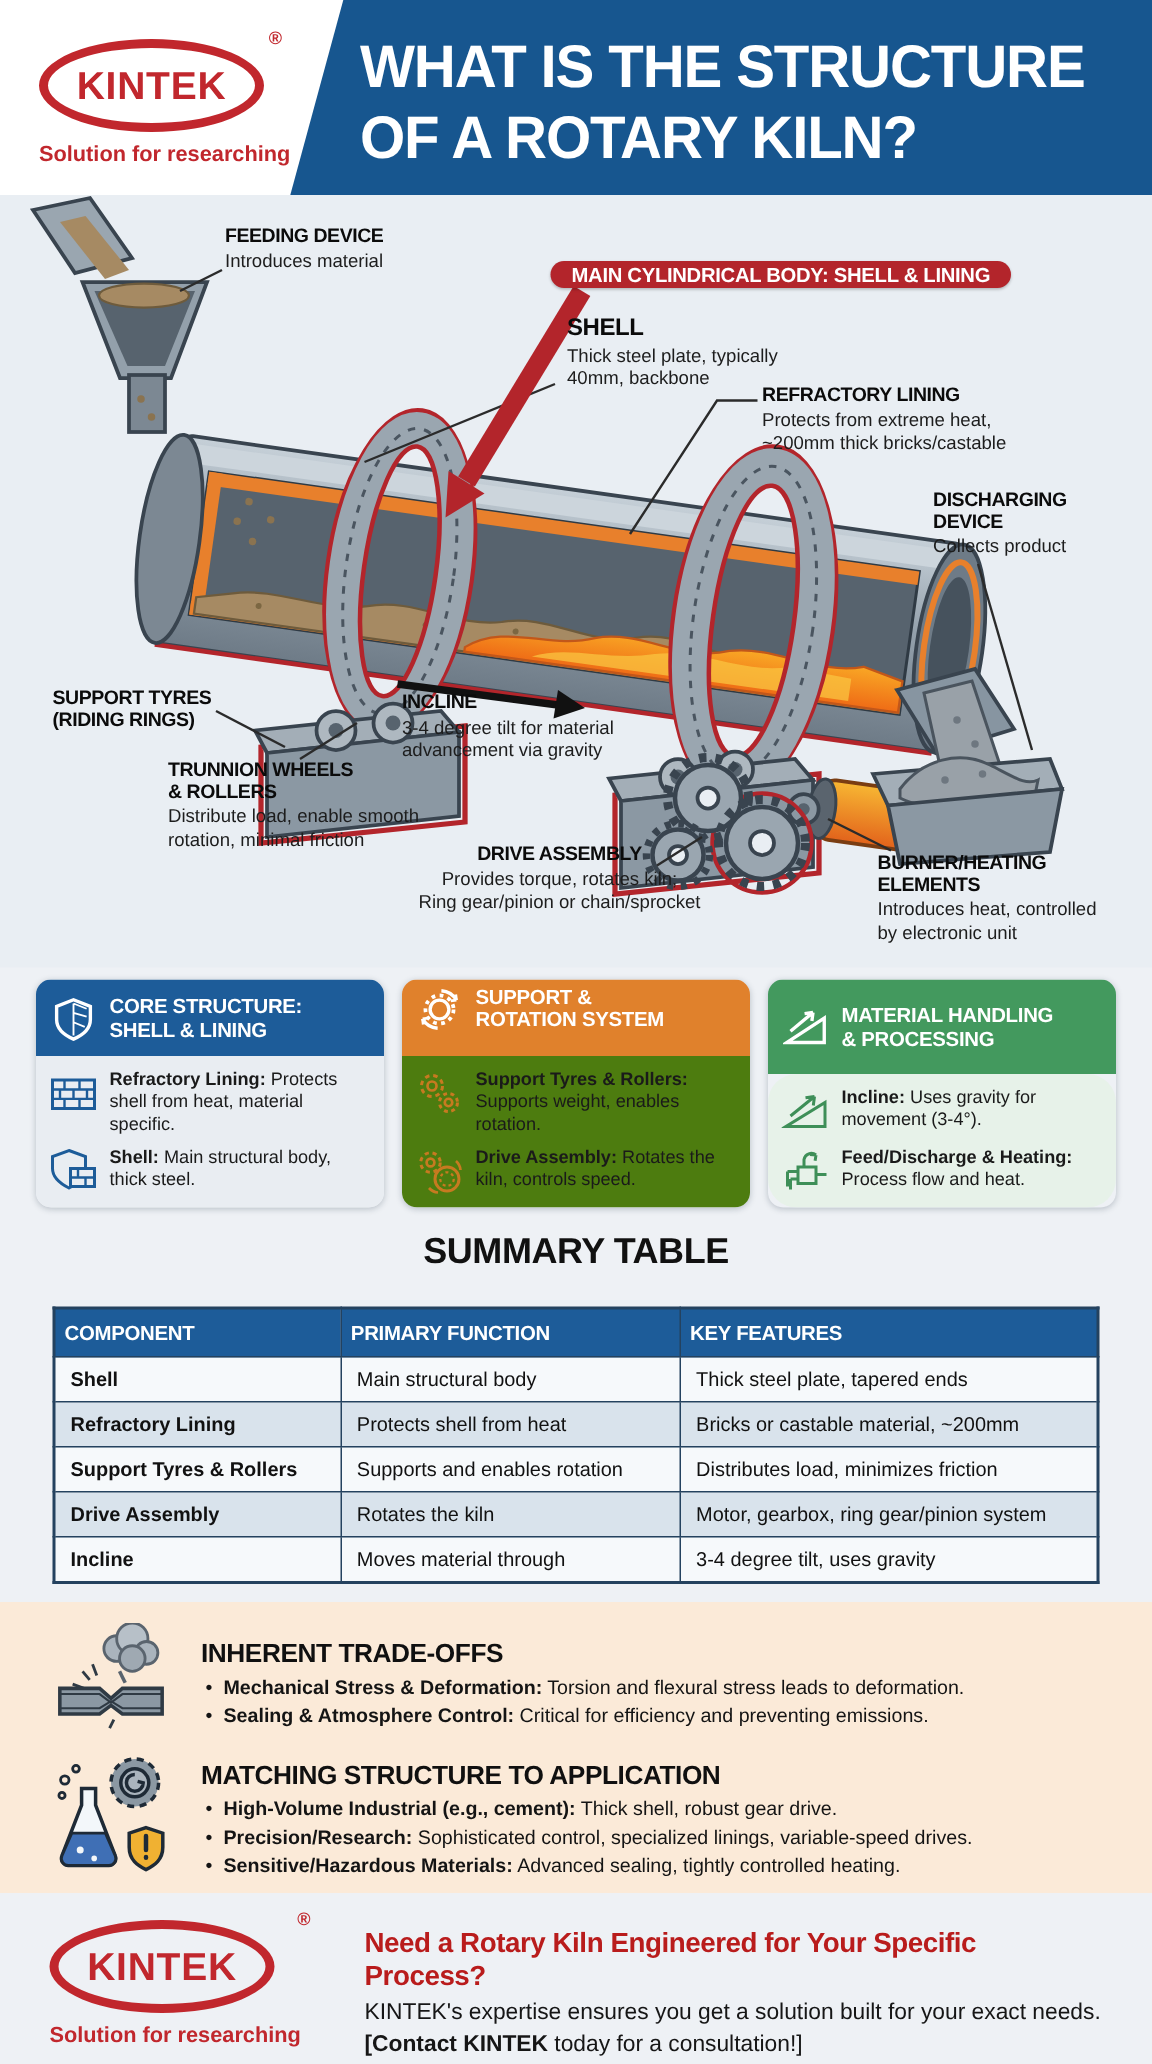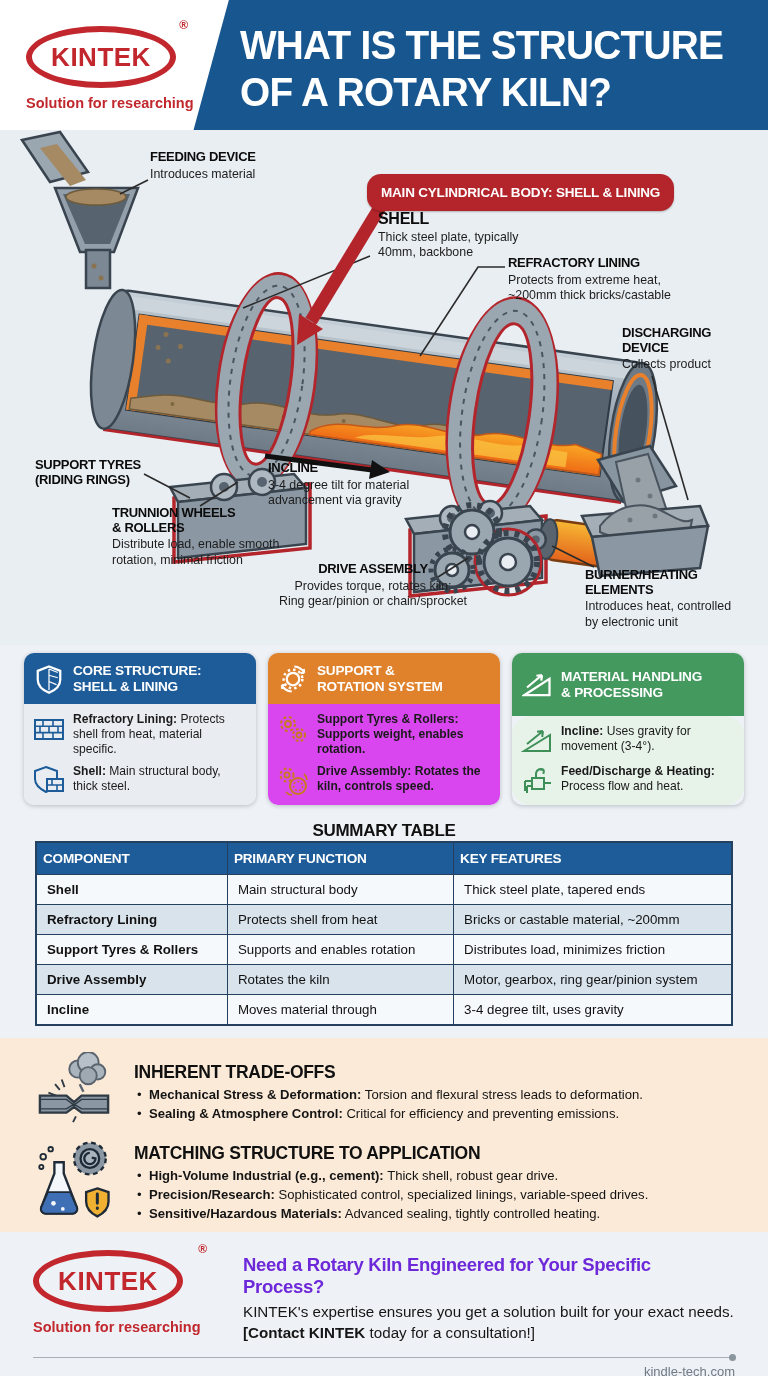--- a/index.html
+++ b/index.html
@@ -21,40 +21,40 @@
   .kintek .tag { color:#c1272d; font-weight:bold; font-size:14.5px; margin-top:7px; white-space:nowrap; }
   .header .kintek { position:absolute; left:26px; top:26px; }
 
   
   .diagram { position:relative; height:515px; background:#e9eef3; }
   .kiln-svg { position:absolute; inset:0; }
   .dlabel { position:absolute; color:#111; }
   .dlabel .t { font-weight:bold; font-size:13px; line-height:1.13; letter-spacing:-0.3px; color:#0b0b0b; white-space:nowrap; }
   .dlabel .t.big { font-size:16px; }
   .dlabel .d { font-size:12.4px; line-height:1.22; color:#1d1d1d; margin-top:2px; white-space:nowrap; }
-  .badge { position:absolute; left:367px; top:44px; height:37px; background:#b3252b; border-radius:14px;
+  .badge { position:absolute; left:367px; top:44px; height:18px; background:#b3252b; border-radius:14px;
            color:#fff; font-weight:bold; font-size:13.5px; display:flex; align-items:center;
            padding:0 14px; letter-spacing:-0.2px; white-space:nowrap; box-shadow:0 1px 2px rgba(0,0,0,.25); }
 
   
   .cards { display:flex; gap:12px; padding:8px 24px 0; }
   .card { width:232px; height:152px; border-radius:10px; overflow:hidden; display:flex; flex-direction:column;
           box-shadow:0 1px 4px rgba(20,40,60,.25); }
   .card-head { display:flex; align-items:center; gap:9px; padding:16px 10px; color:#fff; min-height:50px; }
   .card-head .ht { font-weight:bold; font-size:13.6px; line-height:1.15; letter-spacing:-0.2px; }
   .card-body { flex:1; padding:8px 9px; display:flex; flex-direction:column; gap:7px; font-size:12.1px; line-height:1.24; color:#1a1a1a; }
   .card-item { display:flex; gap:8px; align-items:flex-start; }
   .card-item svg { flex:0 0 auto; margin-top:1px; }
   .c1 .card-head { background:#1d5c99; } .c1 .card-body { background:#e9edf2; }
-  .c2 .card-head { background:#e0812c; } .c2 .card-body { background:#d946ef;font-weight:bold; }
+  .c2 .card-head { background:#e0812c;align-items:flex-end; } .c2 .card-body { background:#4d7c0f; }
   .c3 .card-head { background:#43995e; } .c3 .card-body { background:#e7f2e9;border-radius:19px; }
 
   
   .tbl-wrap { padding:10px 35px 0; }
-  .tbl-title { text-align:center; font-size:17px; font-weight:bold; letter-spacing:-0.3px; margin:6px 0 0; color:#111; }
+  .tbl-title { text-align:center; font-size:24px; font-weight:bold; letter-spacing:-0.3px; margin:6px 0 22px; color:#111; }
   table { width:100%; border-collapse:collapse; border:2px solid #24425f; }
   th { background:#1d5c99; color:#fff; font-weight:bold; text-align:left; font-size:13.6px;
        padding:8px 6px; border:1.6px solid #24425f; letter-spacing:-0.2px; }
   td { font-size:13.3px; padding:7px 10px; border:1.6px solid #24425f; background:#f6f9fb; color:#111; }
   tr.alt td { background:#d9e3ec; }
   td:first-child { font-weight:bold; }
 
   
   .band { background:#fbead8; padding:14px 28px 8px; margin-top:12px; }
   .block { display:flex; gap:14px; align-items:flex-end; }
@@ -62,21 +62,21 @@
   .block-icon { flex:0 0 92px; display:flex; justify-content:center; }
   .block-title { font-size:17.5px; font-weight:bold; letter-spacing:-0.3px; color:#101010; margin-bottom:3px; }
   .bullet { font-size:13.1px; line-height:1.44; padding-left:15px; position:relative; color:#141414; }
   .bullet::before { content:"•"; position:absolute; left:3px; }
 
   
   .footer { padding:14px 33px 0; }
   .footer-row { display:flex; gap:30px; align-items:flex-start; }
   .footer .kintek { margin-top:4px; flex:0 0 180px; }
   .ftext { padding-top:8px; }
-  .ftext .h { font-size:18.5px; font-weight:bold; letter-spacing:-0.3px; color:#6d28d9; margin-bottom:4px; }
+  .ftext .h { font-size:18.5px; font-weight:bold; letter-spacing:-0.3px; color:#b91c1c; margin-bottom:4px; }
   .ftext .p { font-size:15.2px; line-height:1.38; color:#161616; }
   .fdivider { border-top:1px solid #a7b0b8; margin-top:13px; position:relative; }
   .fdivider::after { content:""; position:absolute; right:-1px; top:-3.5px; width:7px; height:7px; border-radius:50%; background:#8b959e; }
   .fsite { text-align:right; font-size:13px; color:#707a84; margin-top:6px; }
 </style>
 </head>
 <body>
 
 <div class="page">
 

